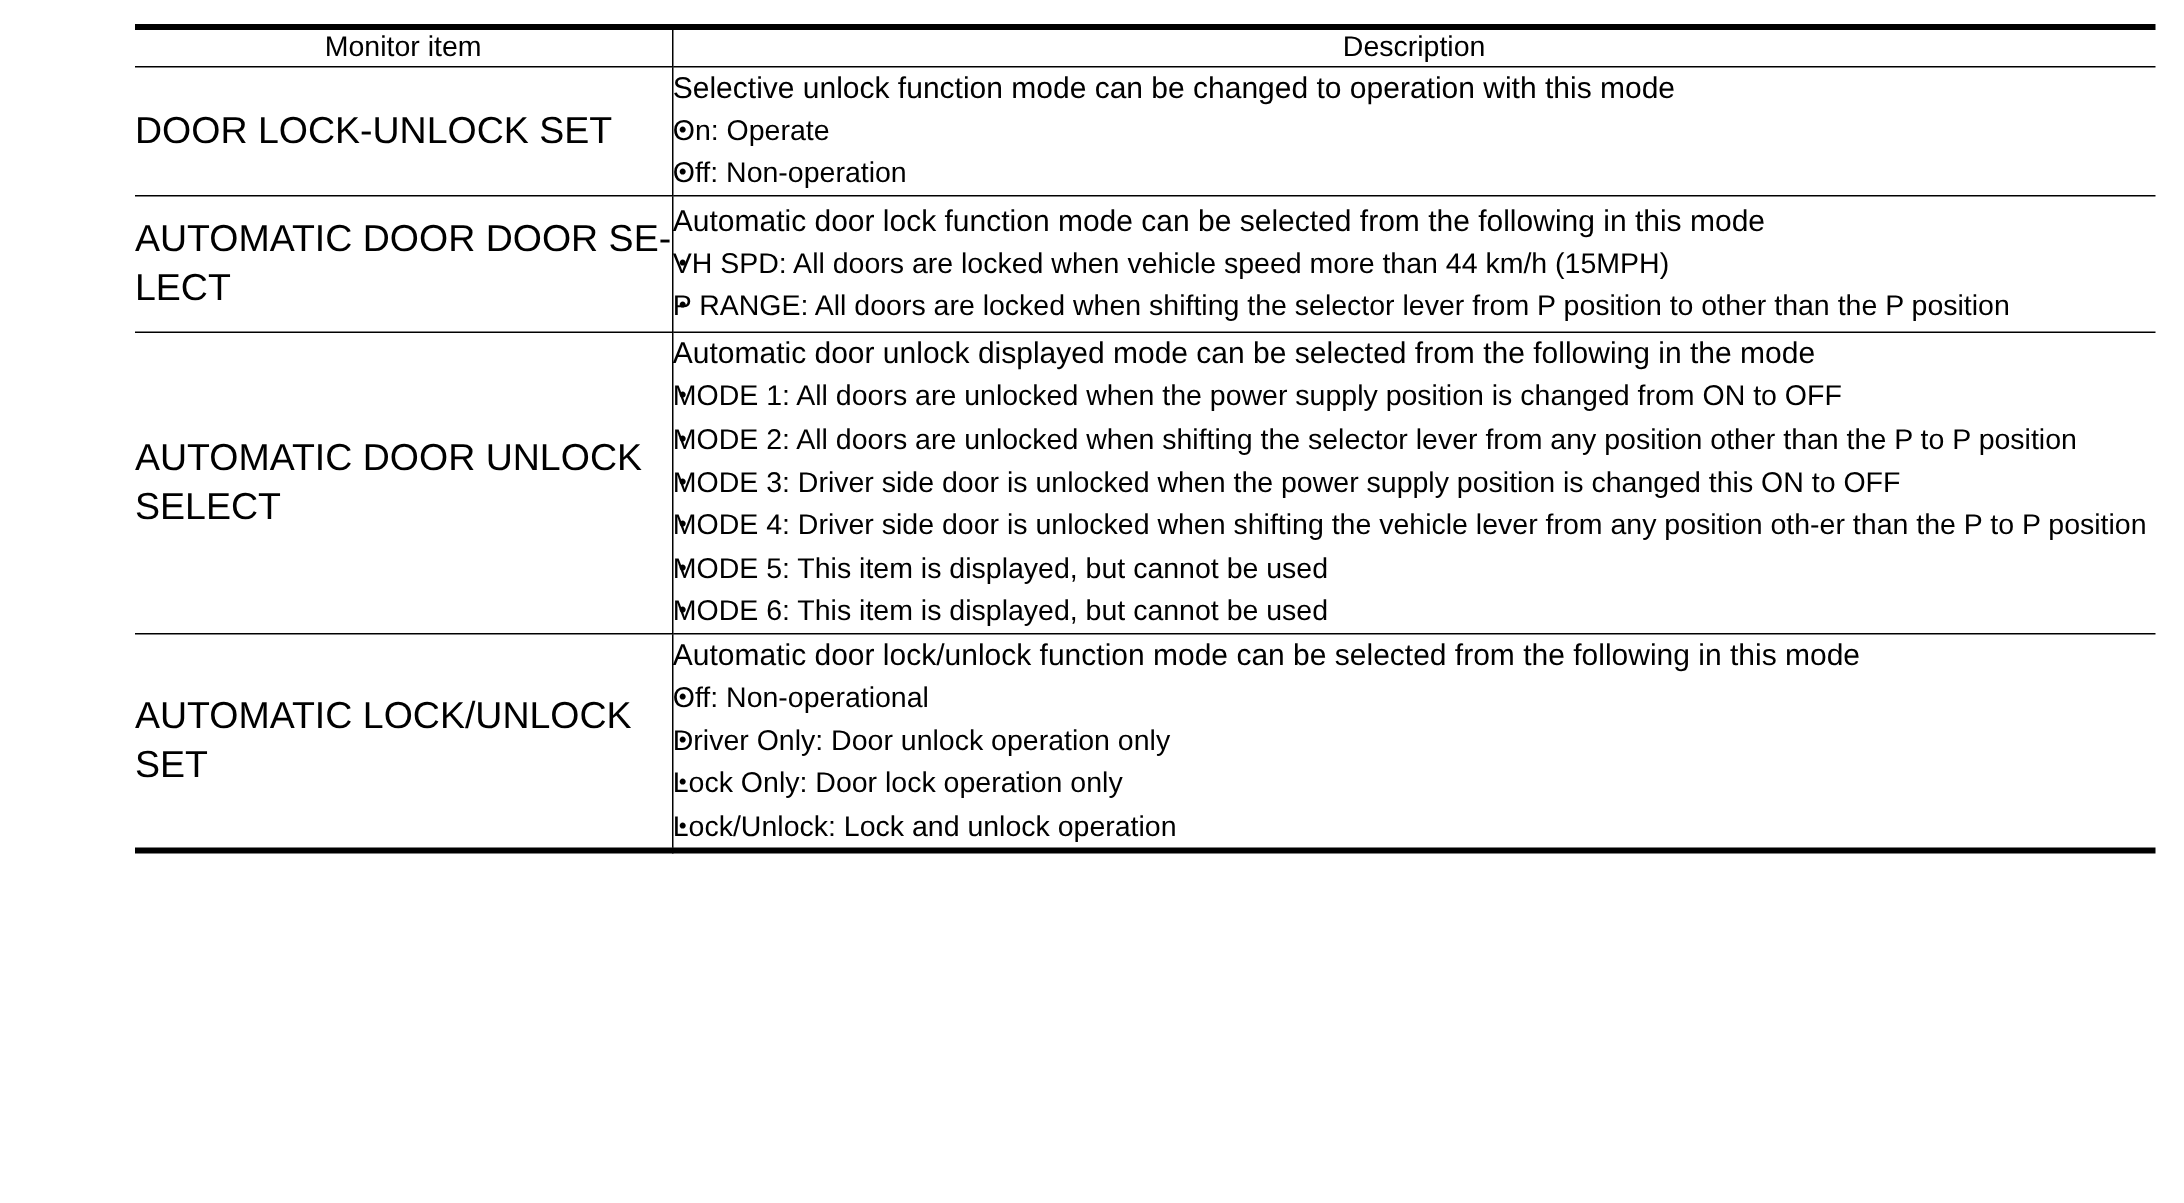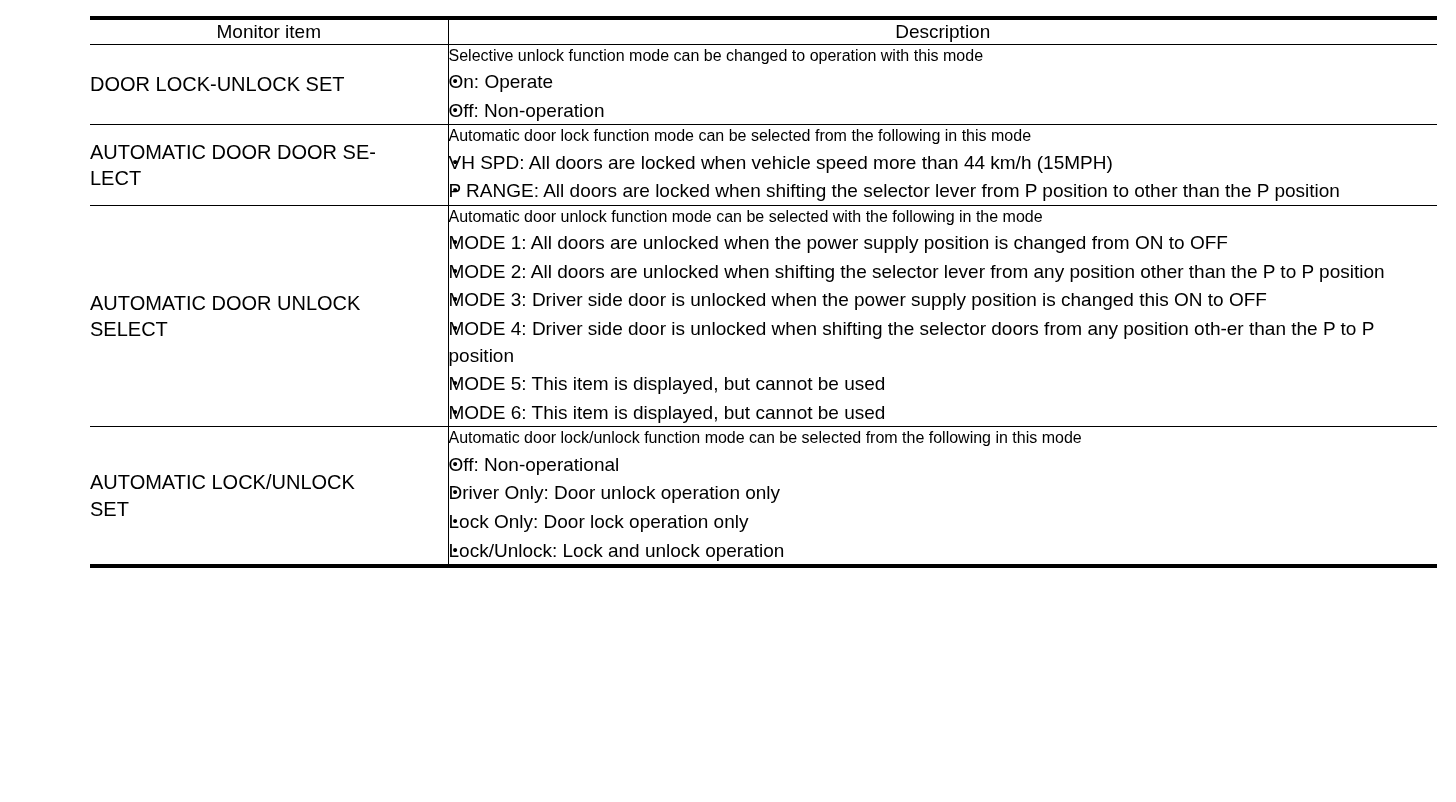--- a/index.html
+++ b/index.html
@@ -63,27 +63,27 @@
   .head-item, .head-desc {
     text-align: center;
     font-weight: normal;
     font-size: 19px;
     line-height: 1.25;
     padding: 11px 8px 11px 8px;
   }
   .head-item { border-right: 1.5px solid #000; }
 
   .item-label {
-    font-size: 20px;
+    font-size: 25px;
     line-height: 1.33;
     white-space: pre-line;
   }
 
   .desc-lead {
-    font-size: 16px;
+    font-size: 20px;
     line-height: 1.40;
     margin: 0 0 1px 0;
   }
 
   ul.desc-list {
     list-style: none;
     margin: 0;
     padding: 0;
   }
   ul.desc-list li {
@@ -147,26 +147,26 @@
             </ul>
           </td>
         </tr>
 
         <tr class="row-tall">
           <td class="cell-item">
             <div class="item-label">AUTOMATIC DOOR UNLOCK
 SELECT</div>
           </td>
           <td class="cell-desc">
-            <p class="desc-lead">Automatic door unlock function mode can be selected with the following in the mode</p>
+            <p class="desc-lead">Automatic door unlock displayed mode can be selected from the following in the mode</p>
             <ul class="desc-list">
               <li>MODE 1: All doors are unlocked when the power supply position is changed from ON to OFF</li>
               <li>MODE 2: All doors are unlocked when shifting the selector lever from any position other than the P to P position</li>
               <li>MODE 3: Driver side door is unlocked when the power supply position is changed this ON to OFF</li>
-              <li>MODE 4: Driver side door is unlocked when shifting the selector doors from any position oth-er than the P to P position</li>
+              <li>MODE 4: Driver side door is unlocked when shifting the vehicle lever from any position oth-er than the P to P position</li>
               <li>MODE 5: This item is displayed, but cannot be used</li>
               <li>MODE 6: This item is displayed, but cannot be used</li>
             </ul>
           </td>
         </tr>
 
         <tr class="row-tall">
           <td class="cell-item">
             <div class="item-label">AUTOMATIC LOCK/UNLOCK
 SET</div>

